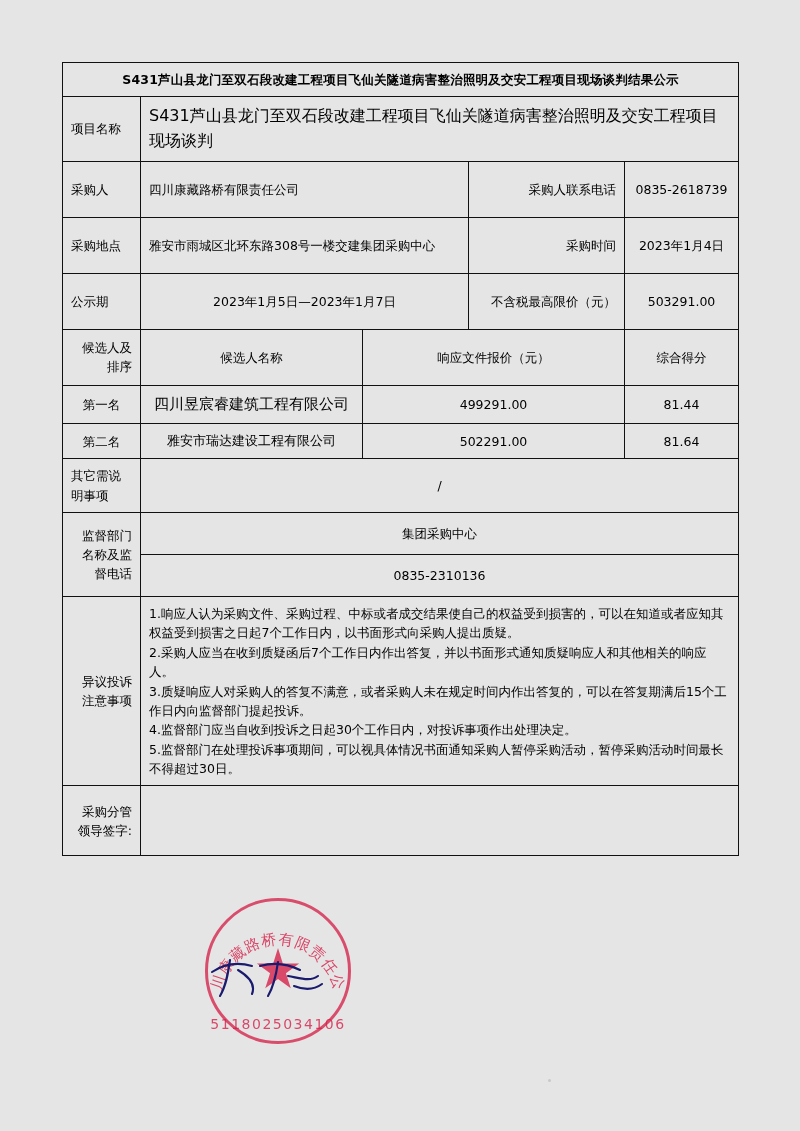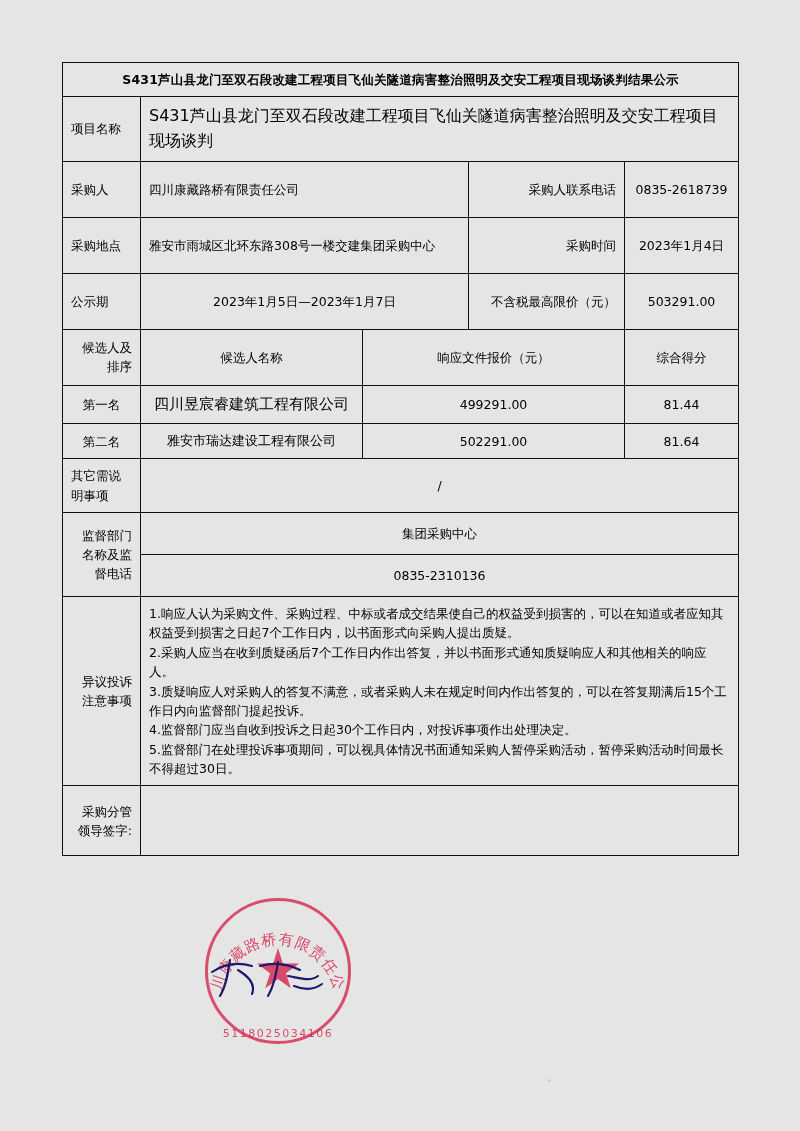--- a/index.html
+++ b/index.html
@@ -100,21 +100,21 @@
     clip-path: polygon(50% 0%, 61% 35%, 98% 35%, 68% 57%, 79% 91%, 50% 70%, 21% 91%, 32% 57%, 2% 35%, 39% 35%);
   }
   .seal-text-top, .seal-text-bottom {
     position: absolute;
     left: 0; right: 0;
     text-align: center;
     color: #d6224a;
     opacity: .8;
     font-size: 11px;
   }
-  .seal-text-bottom { bottom: 4px; font-size: 11px; letter-spacing: 1.5px; }
+  .seal-text-bottom { bottom: 12px; font-size: 14px; letter-spacing: 1.5px; }
   .seal-arc {
     position: absolute;
     inset: 0;
   }
   .seal-arc text {
     fill: #d6224a;
     opacity: .82;
     font-size: 15px;
     font-family: "DejaVu Sans", "Liberation Sans", sans-serif;
     letter-spacing: 1px;

